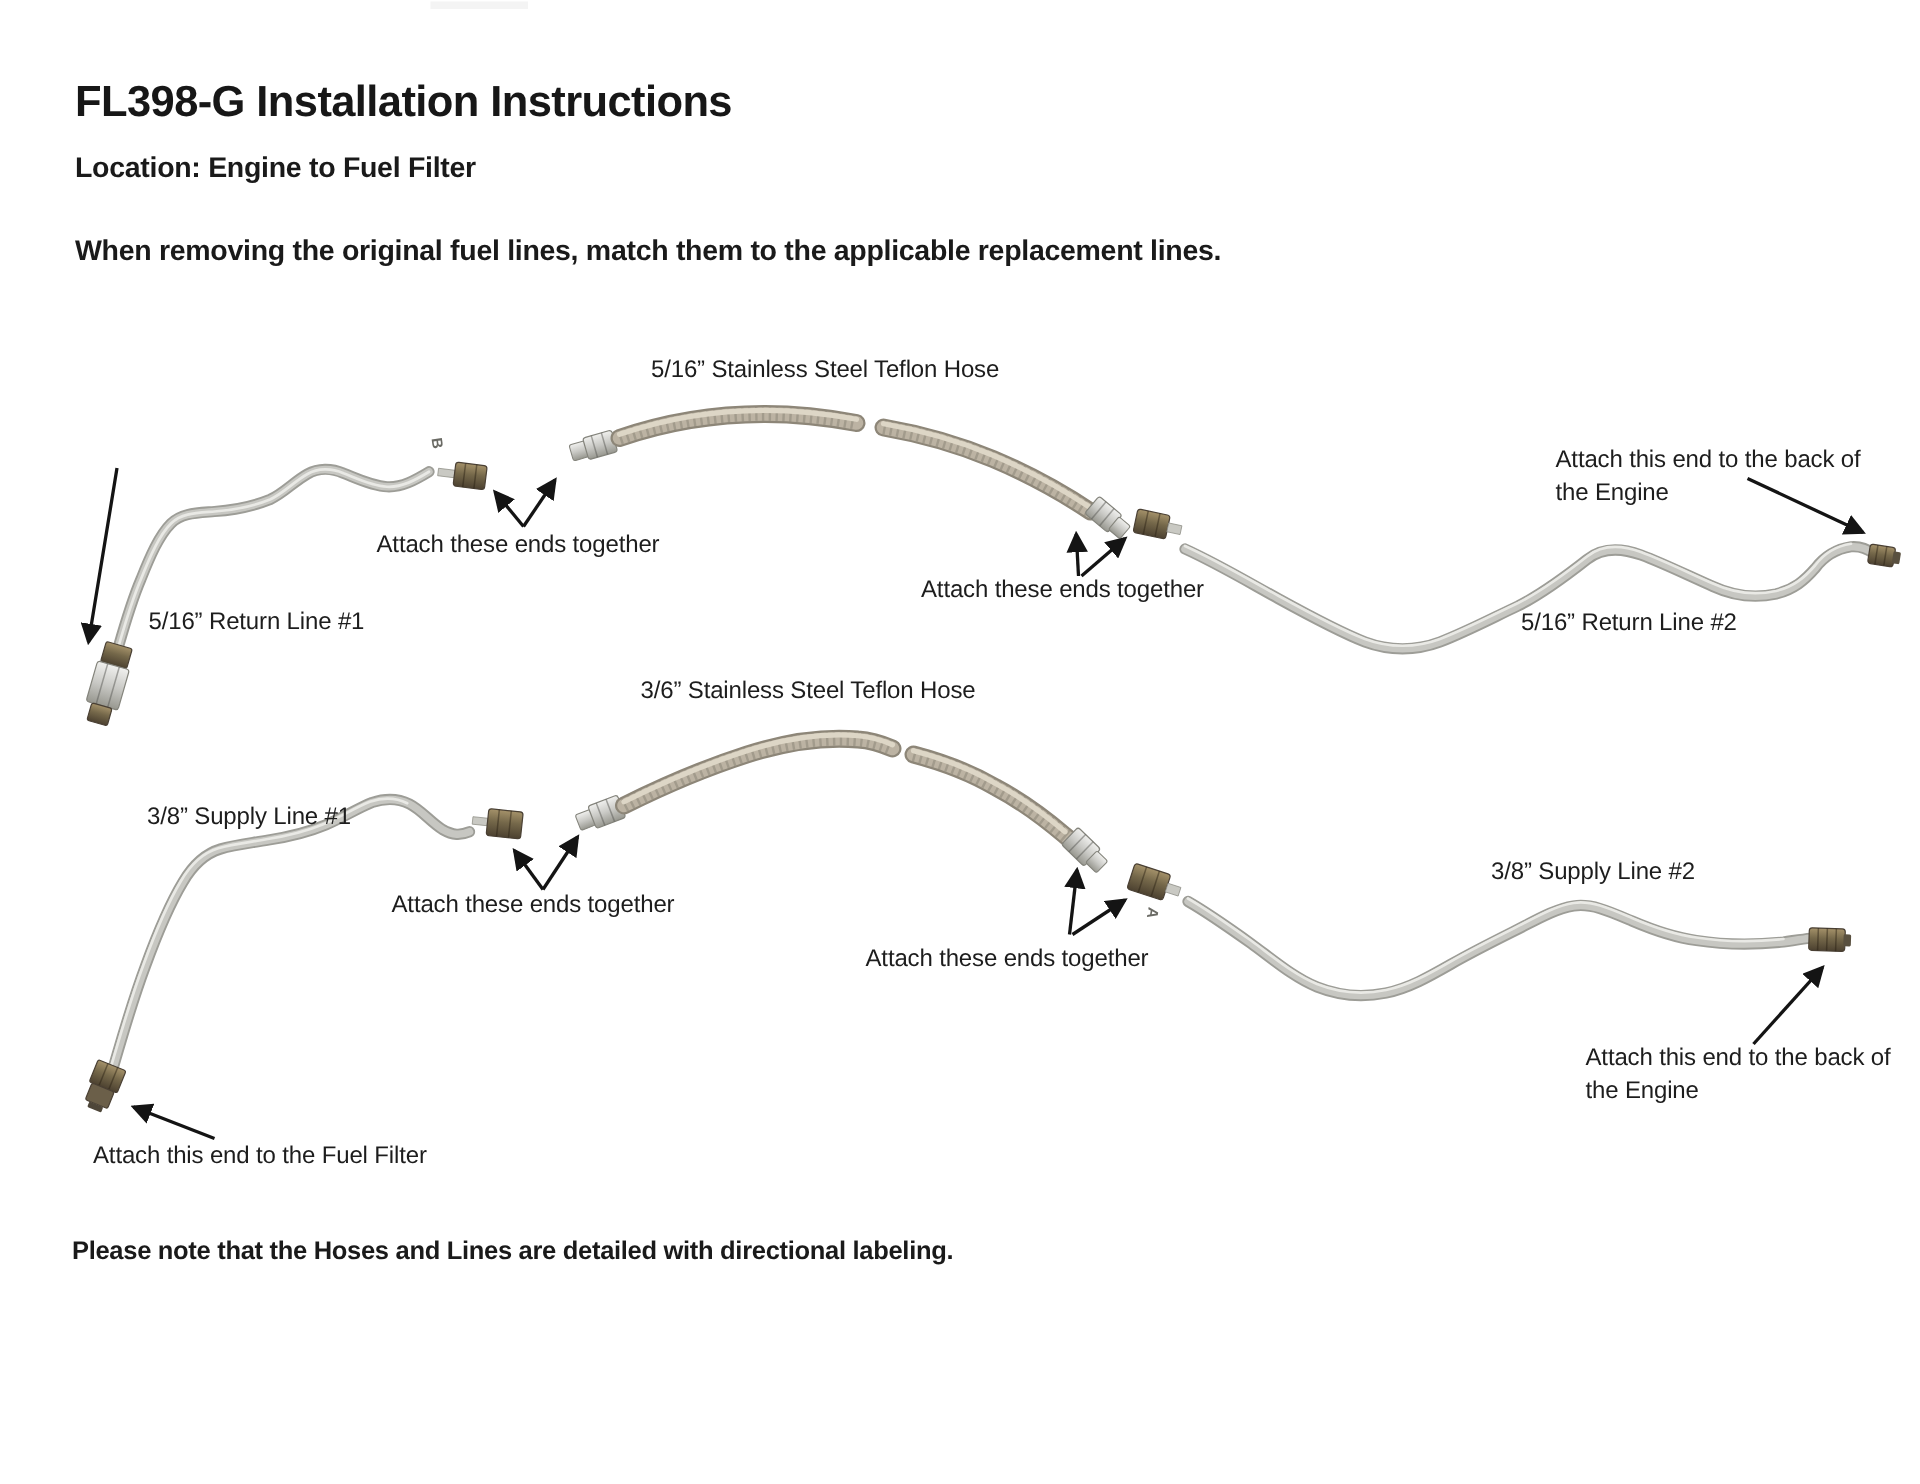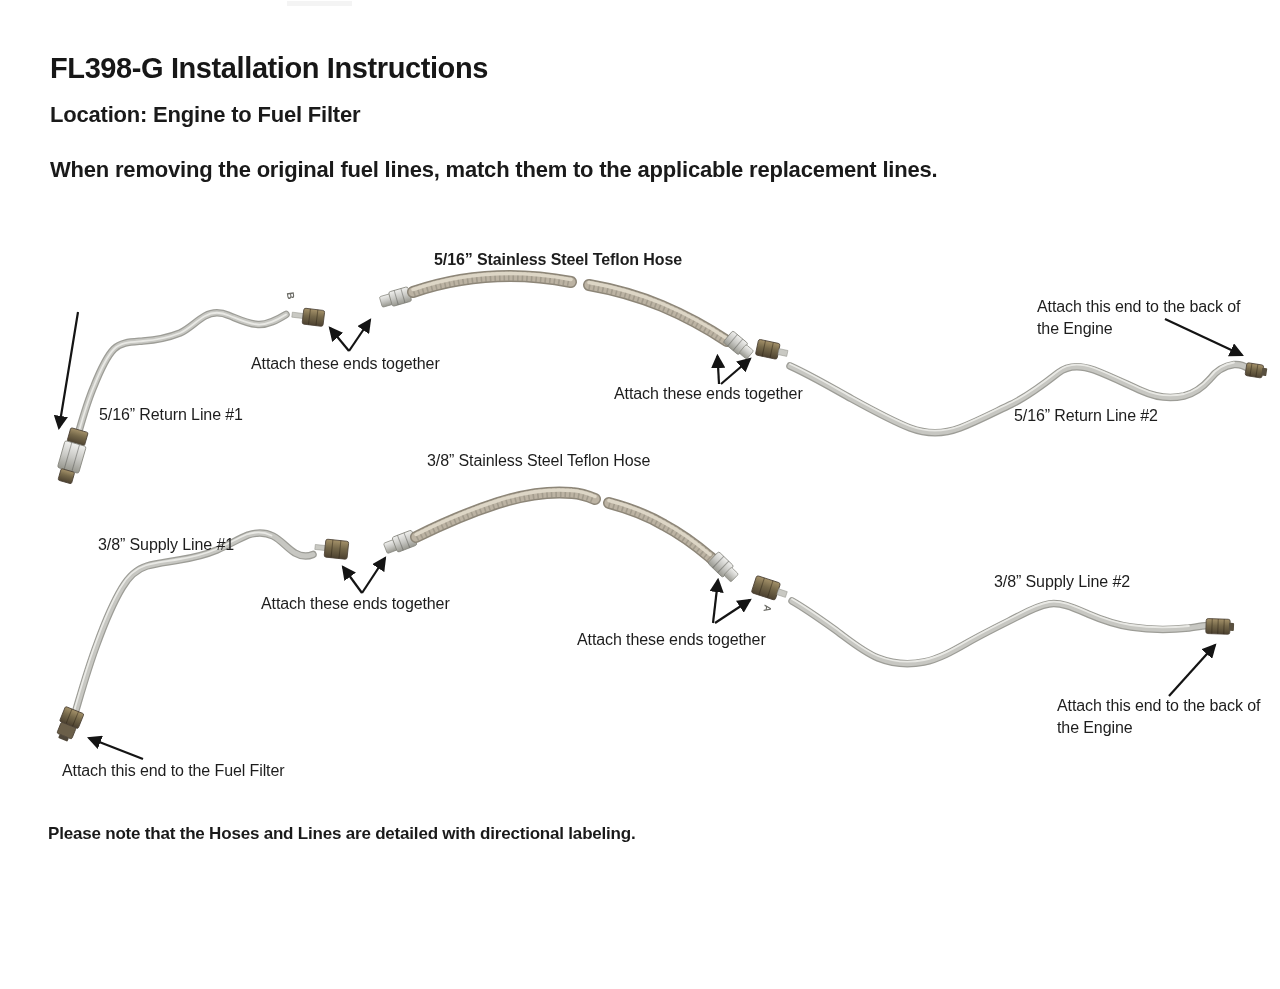--- a/index.html
+++ b/index.html
@@ -8,21 +8,21 @@
     position:relative; width:1280px; height:989px; background:#ffffff;
     font-family:"Liberation Sans", sans-serif; color:#1c1c1c; overflow:hidden;
   }
   .diagram-art { position:absolute; left:0; top:0; width:1280px; height:989px; }
 
   .page-title {
     position:absolute; left:50px; top:52px; font-size:29px; font-weight:bold;
     letter-spacing:-0.4px; color:#171717;
   }
   .subhead {
-    position:absolute; left:50px; font-size:22px; font-weight:bold;
+    position:absolute; left:50px; font-size:19px; font-weight:bold;
     letter-spacing:-0.2px; color:#1a1a1a;
   }
   .subhead.location { top:102px; }
   .subhead.intro    { top:157px; }
 
   .dlabel {
     position:absolute; font-size:16px; line-height:21.5px; color:#1d1d1d;
     white-space:pre-line; letter-spacing:-0.1px;
   }
   .part-marker {
@@ -207,28 +207,28 @@
       <path class="arrow" d="M715 623 L750 600"></path>
       <path class="arrow" d="M1169 696 L1215 645"></path>
       <path class="arrow" d="M143 759 L89 738"></path>
     </g>
   </svg>
 
   <h1 class="page-title">FL398-G Installation Instructions</h1>
   <div class="subhead location">Location: Engine to Fuel Filter</div>
   <div class="subhead intro">When removing the original fuel lines, match them to the applicable replacement lines.</div>
 
-  <div class="dlabel" style="left:434px; top:249px;font-weight:bold;">5/16” Stainless Steel Teflon Hose</div>
+  <div class="dlabel" style="left:434px; top:236px;">5/16” Stainless Steel Teflon Hose</div>
   <div class="dlabel" style="left:1037px;top:296px;">Attach this end to the back of
 the Engine</div>
   <div class="dlabel" style="left:251px; top:353px;">Attach these ends together</div>
   <div class="dlabel" style="left:614px; top:383px;">Attach these ends together</div>
   <div class="dlabel" style="left:1014px;top:405px;">5/16” Return Line #2</div>
   <div class="dlabel" style="left:99px;  top:404px;">5/16” Return Line #1</div>
-  <div class="dlabel" style="left:427px; top:450px;">3/8” Stainless Steel Teflon Hose</div>
+  <div class="dlabel" style="left:427px; top:450px;">3/6” Stainless Steel Teflon Hose</div>
   <div class="dlabel" style="left:98px;  top:534px;">3/8” Supply Line #1</div>
   <div class="dlabel" style="left:994px; top:571px;">3/8” Supply Line #2</div>
   <div class="dlabel" style="left:261px; top:593px;">Attach these ends together</div>
   <div class="dlabel" style="left:577px; top:629px;">Attach these ends together</div>
   <div class="dlabel" style="left:1057px;top:695px;">Attach this end to the back of
 the Engine</div>
   <div class="dlabel" style="left:62px;  top:760px;">Attach this end to the Fuel Filter</div>
 
   <span class="part-marker marker-b">B</span>
   <span class="part-marker marker-a">A</span>

